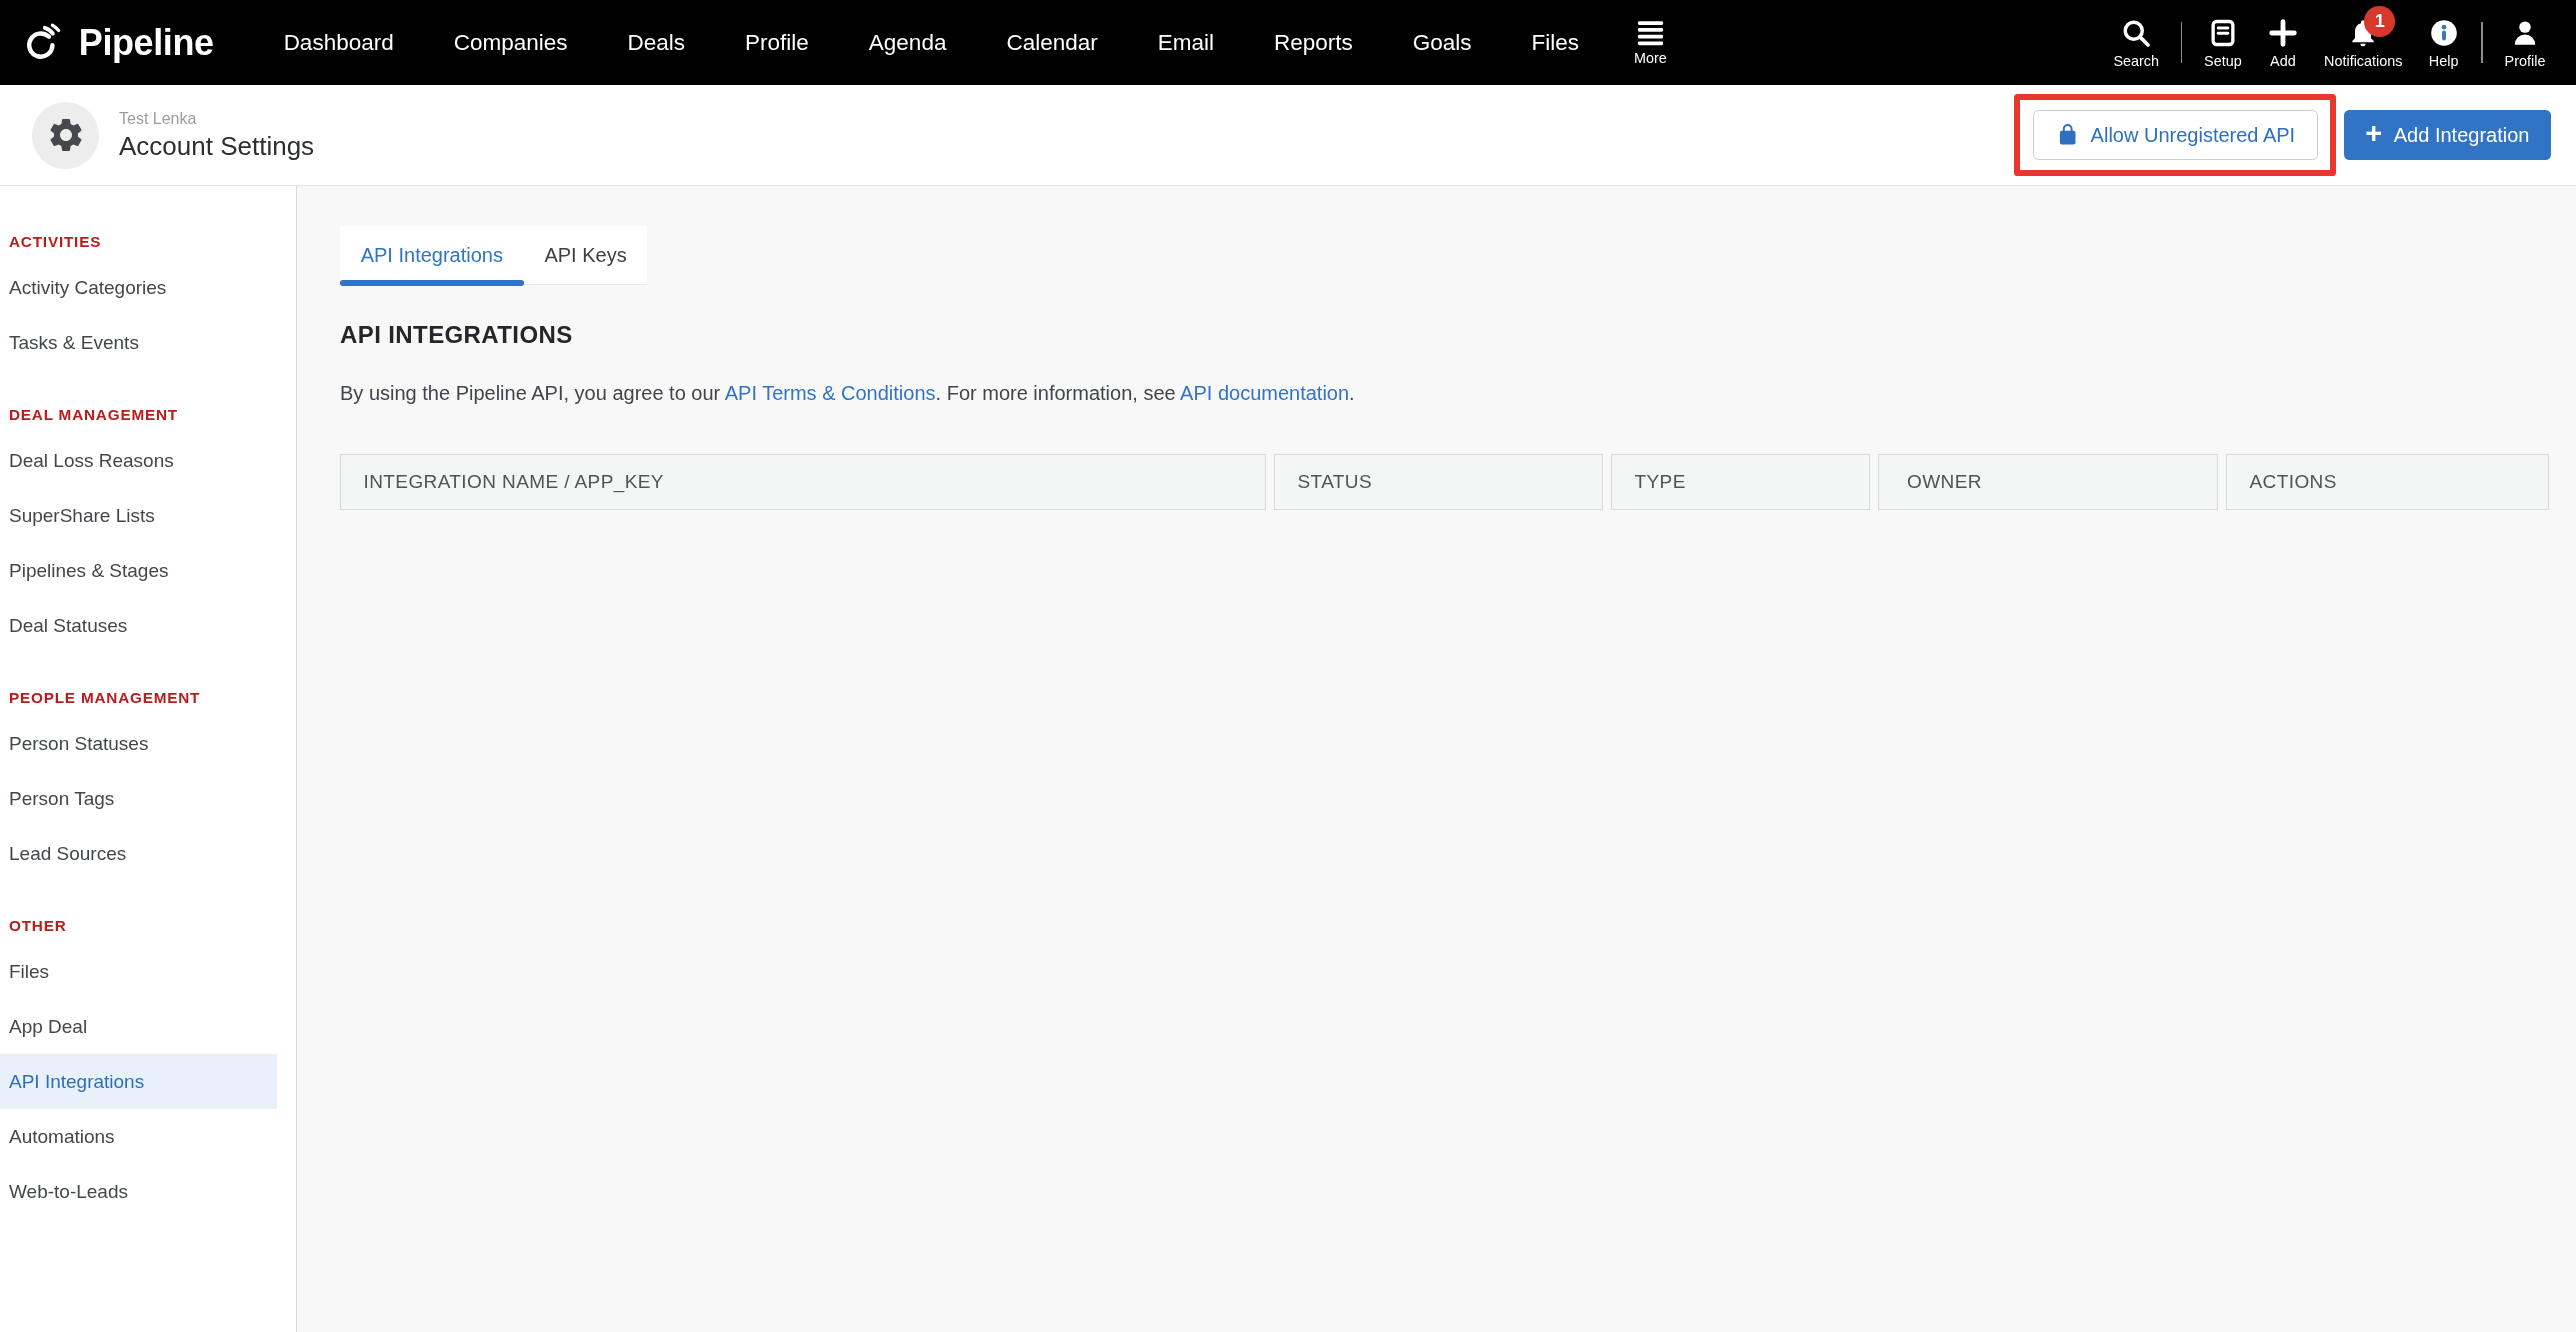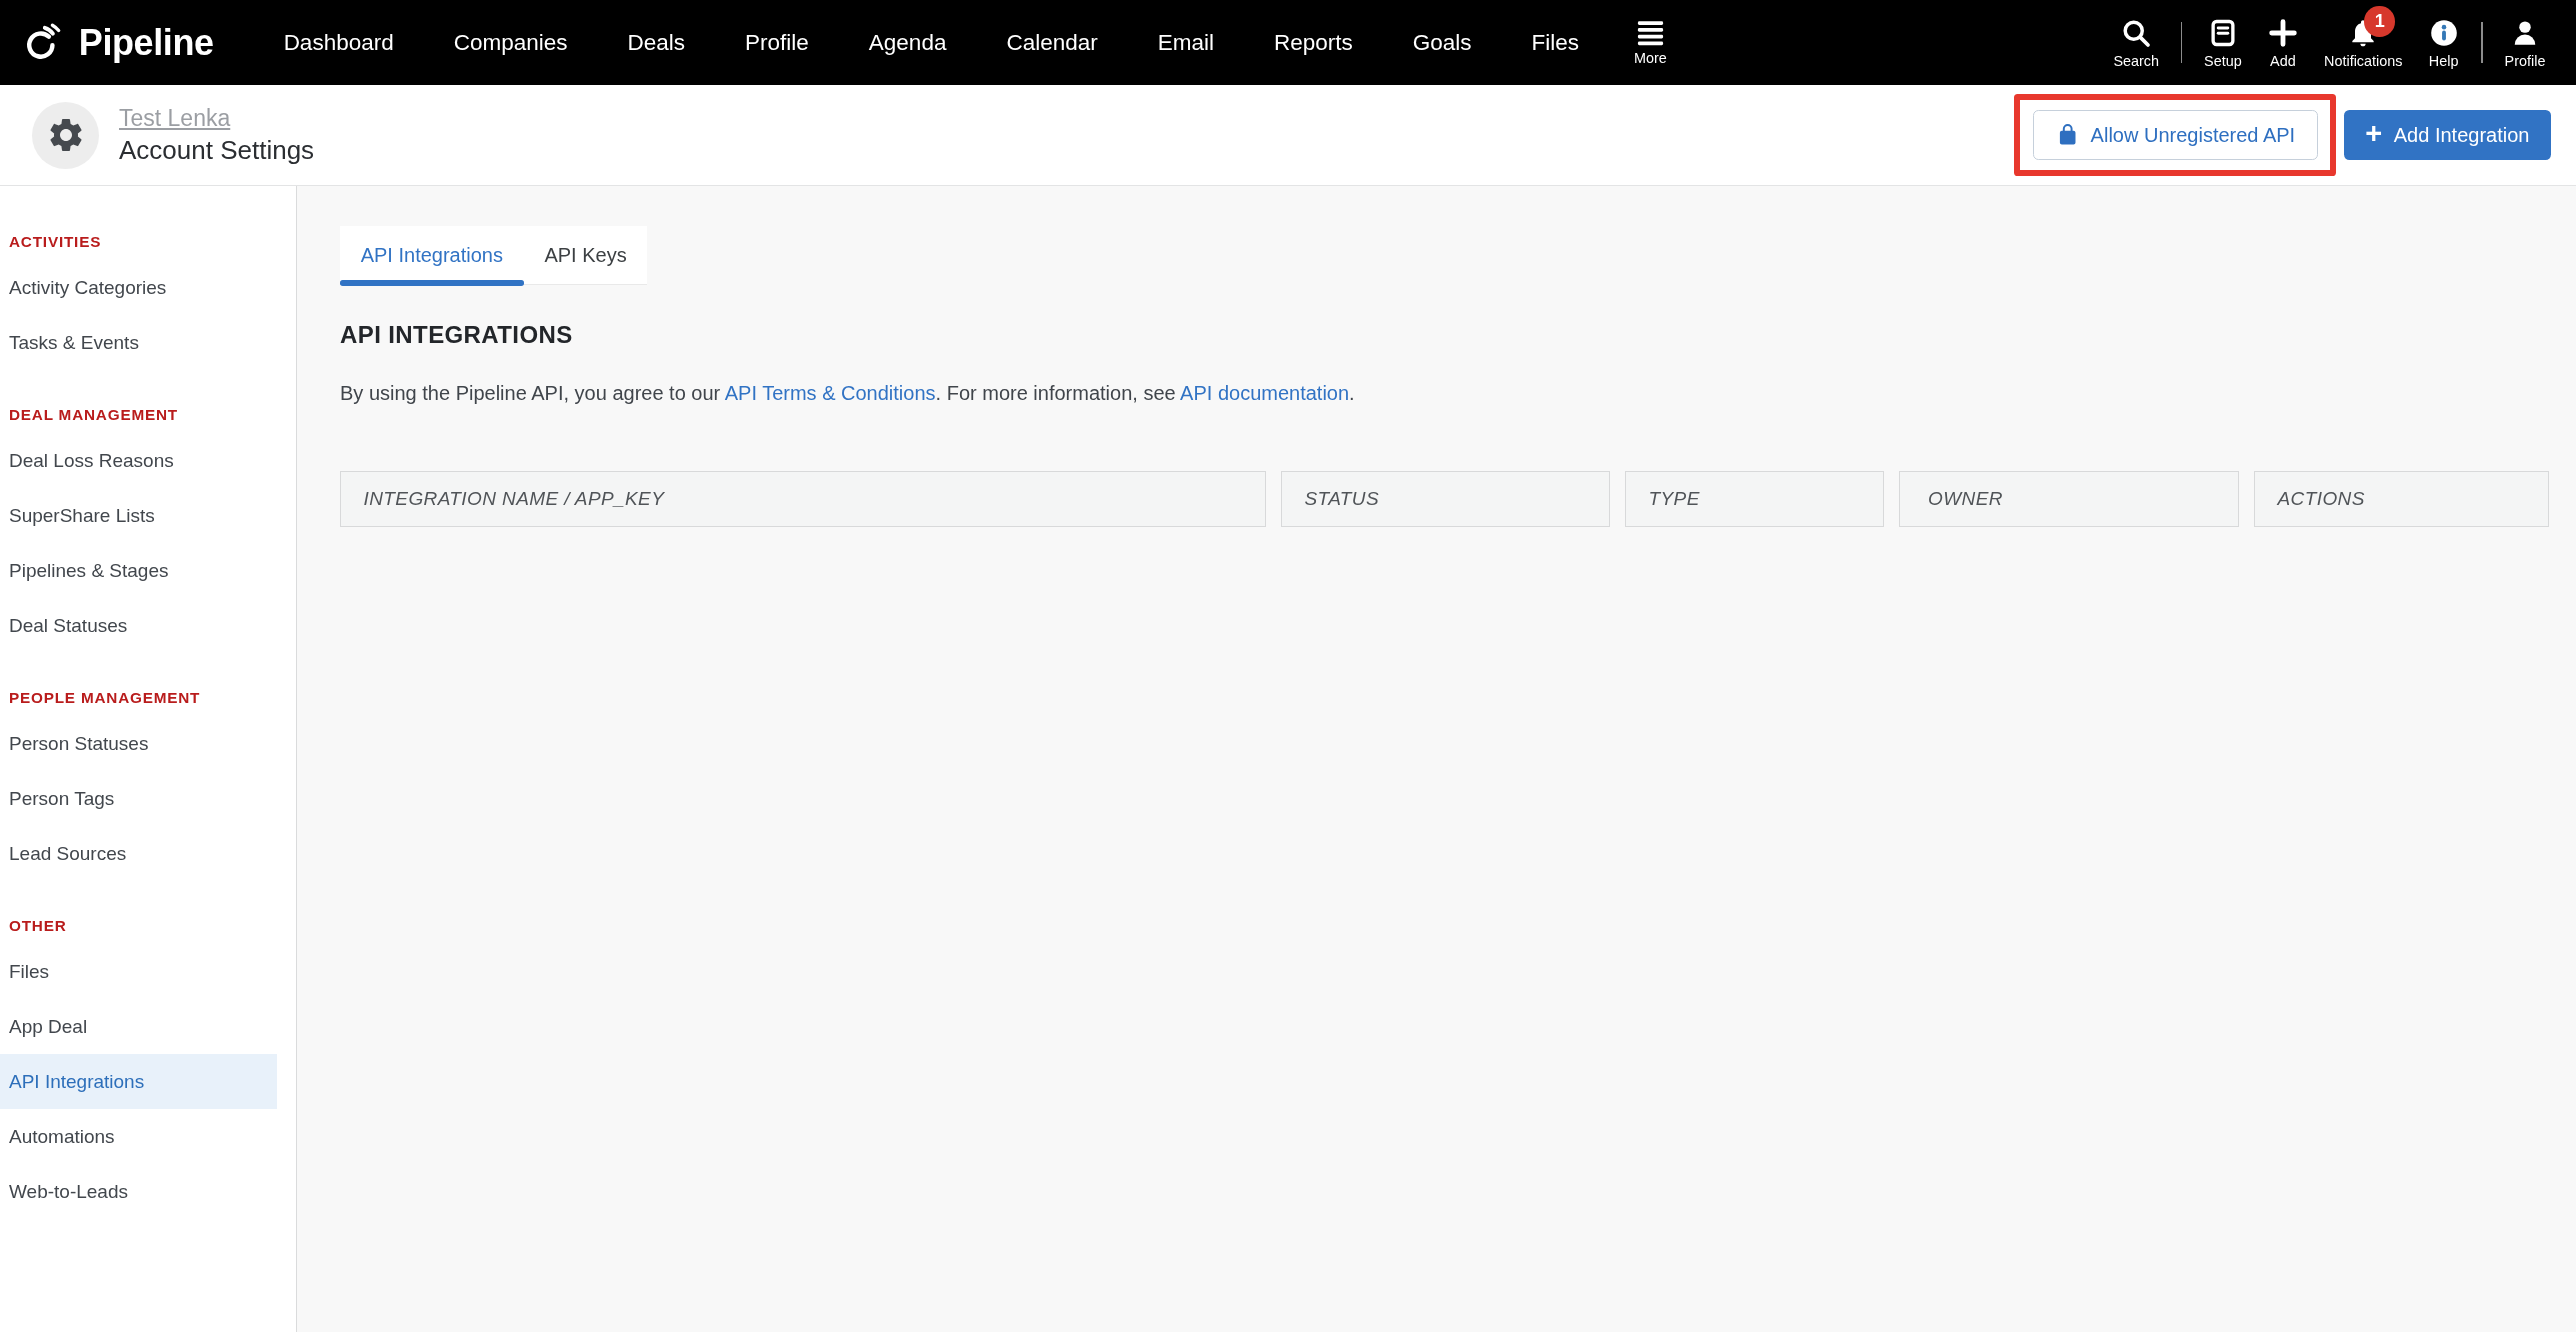--- a/index.html
+++ b/index.html
@@ -42,21 +42,21 @@
   
   .page-header{
     height:101px;flex:0 0 101px;background:#ffffff;border-bottom:1.8px solid #e3e4e5;
     display:flex;align-items:center;padding:0 25px 0 32px;box-sizing:border-box;
   }
   .avatar{
     width:67px;height:67px;border-radius:50%;background:#ededed;
     display:flex;align-items:center;justify-content:center;margin-right:20px;flex:0 0 67px;
   }
   .titles{display:flex;flex-direction:column;gap:4.5px;}
-  .context{font-size:23px;color:#9b9ea3;line-height:1.1;text-decoration:underline;}
+  .context{font-size:16px;color:#9b9ea3;line-height:1.1;}
   .page-title{font-size:26px;color:#2b2e32;line-height:1.1;font-weight:400;}
   .header-actions{margin-left:auto;display:flex;align-items:center;gap:7.2px;}
   .annotation-box{
     border:6.3px solid #e8382d;border-radius:3.6px;padding:10px 12.6px;display:flex;
   }
   .allow-btn{
     height:50px;padding:0 21.6px;background:#fff;border:1.8px solid #c6d0db;border-radius:5.4px;
     display:flex;align-items:center;gap:11.7px;cursor:pointer;
     color:#2e6fc0;font-size:20px;font-weight:500;white-space:nowrap;box-sizing:border-box;
   }
@@ -98,21 +98,21 @@
     content:"";position:absolute;left:0;right:0;bottom:-1.8px;height:5.4px;
     background:#3173c4;border-radius:2.7px;
   }
 
   .section-heading{
     margin:36px 0 0;font-size:24px;font-weight:700;letter-spacing:0.4px;color:#23262a;
   }
   .intro{margin:31px 0 0;font-size:20px;color:#40454b;line-height:1.35;}
   .intro a{color:#3173c4;text-decoration:none;cursor:pointer;}
 
-  .table-header{display:flex;gap:15px;margin-top:64px;width:2209px;font-style:italic;}
+  .table-header{display:flex;gap:8px;margin-top:47px;width:2209px;}
   .th-cell{
     background:#f4f5f5;border:0.9px solid #d8d9da;height:56px;box-sizing:border-box;
     display:flex;align-items:center;padding-left:22.5px;
     font-size:19px;color:#505458;letter-spacing:0.4px;white-space:nowrap;
   }
   .th-cell:nth-child(1){width:926px;}
   .th-cell:nth-child(2){width:329px;}
   .th-cell:nth-child(3){width:259px;}
   .th-cell:nth-child(4){width:340px;padding-left:28px;}
   .th-cell:nth-child(5){flex:1;}

